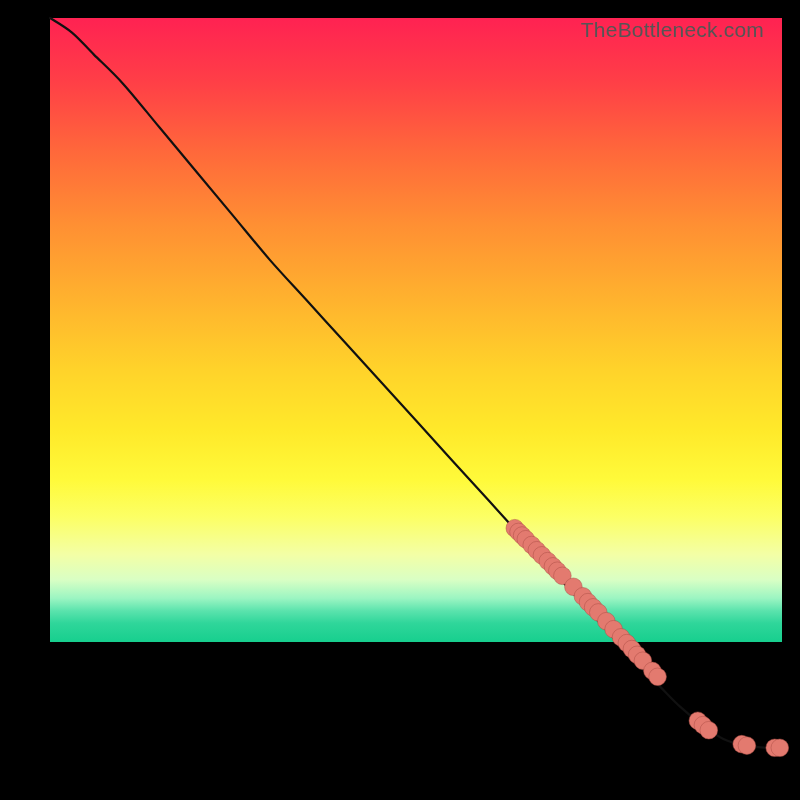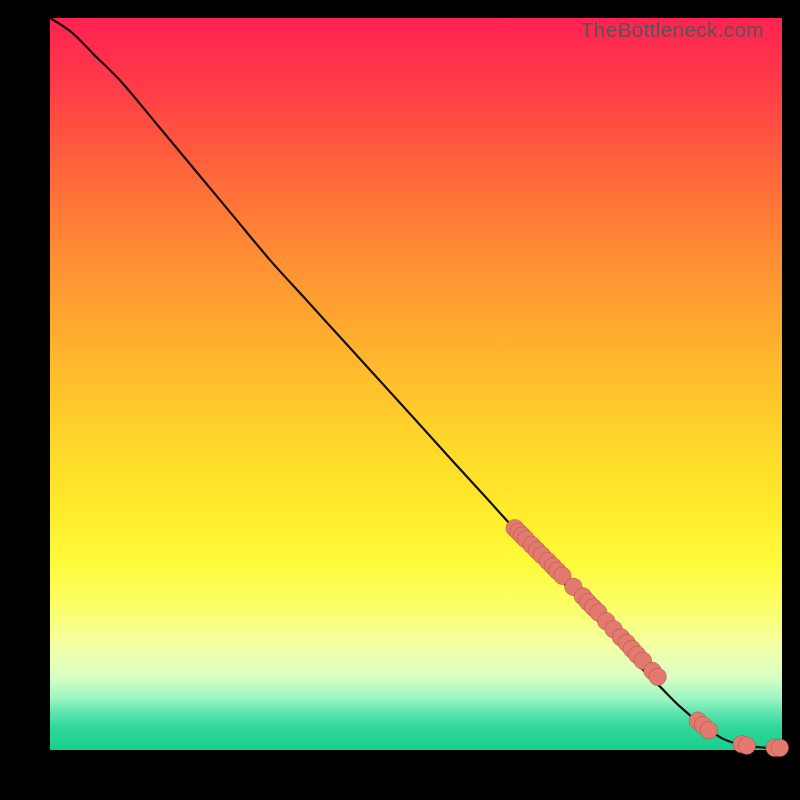--- a/index.html
+++ b/index.html
@@ -15,21 +15,21 @@
     position: relative;
     width: 800px;
     height: 800px;
     background: #000;
   }
   .plot {
     position: absolute;
     left: 50px;
     top: 18px;
     width: 732px;
-    height: 732px;
+    height: 624px;
     background: linear-gradient(
       to bottom,
       #ff2252 0%,
       #ff3e47 10%,
       #ff6a3a 22%,
       #ff8f33 33%,
       #ffb22e 45%,
       #ffd22a 56%,
       #ffe92a 66%,
       #fffa3a 74%,

